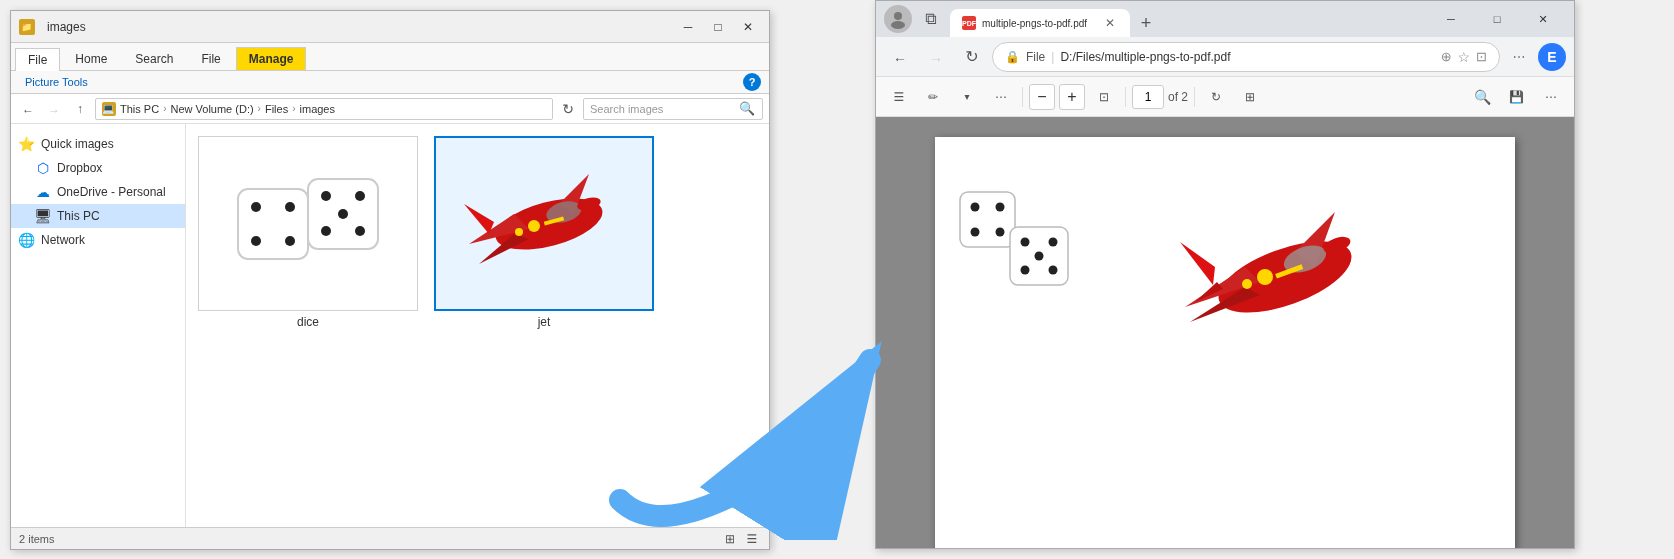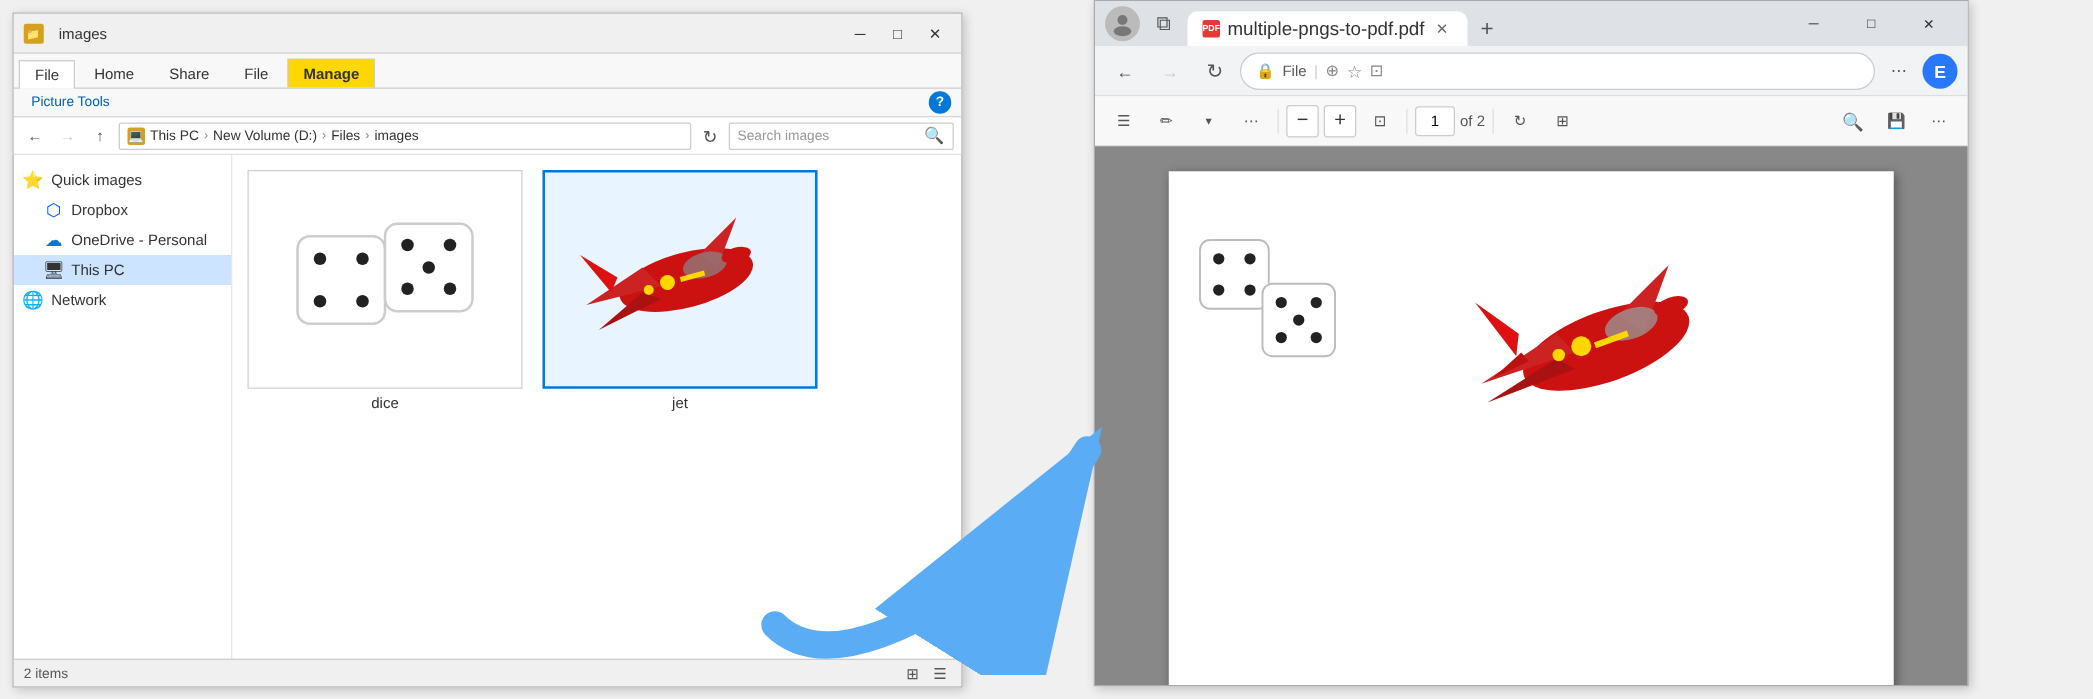--- a/index.html
+++ b/index.html
@@ -338,21 +338,21 @@
       border-radius: 2px;
       display: flex; align-items: center; justify-content: center;
       font-size: 8px; color: white; font-weight: bold;
       flex-shrink: 0;
     }
     .browser-tab .tab-label {
       flex: 1;
       white-space: nowrap;
       overflow: hidden;
       text-overflow: ellipsis;
-      font-size: 15px;
+      font-size: 10px;
     }
     .tab-close {
       width: 16px; height: 16px;
       border: none; background: transparent;
       cursor: pointer;
       color: #666;
       font-size: 12px;
       display: flex; align-items: center; justify-content: center;
       border-radius: 50%;
     }
@@ -548,21 +548,21 @@
     <span class="title-text">images</span>
     <button class="win-btn">─</button>
     <button class="win-btn">□</button>
     <button class="win-btn close">✕</button>
   </div>
 
   <div class="ribbon">
     <div class="ribbon-tabs">
       <div class="ribbon-tab active">File</div>
       <div class="ribbon-tab">Home</div>
-      <div class="ribbon-tab">Share</div>
+      <div class="ribbon-tab">Search</div>
       <div class="ribbon-tab">File</div>
       <div class="ribbon-tab manage">Manage</div>
     </div>
     <div class="ribbon-sub-tabs">
       <span class="ribbon-sub-tab picture-tools">Picture Tools</span>
       <div class="ribbon-help">?</div>
     </div>
   </div>
 
   <div class="address-bar">
@@ -719,20 +719,21 @@
 
   <div class="browser-toolbar">
     <button class="browser-nav-btn">←</button>
     <button class="browser-nav-btn" disabled="">→</button>
     <button class="browser-refresh">↻</button>
 
     <div class="address-bar-browser">
       <span class="lock-icon">🔒</span>
       <span style="color:#555; font-size:12px;">File</span>
       <span style="color:#ccc;">|</span>
+      <span class="addr-text">D:/Files/multiple-pngs-to-pdf.pdf</span>
       <span style="color:#888; font-size:13px;">⊕</span>
       <span style="color:#888; font-size:14px;">☆</span>
       <span style="color:#888; font-size:13px;">⊡</span>
     </div>
 
     <div class="browser-action-btns">
       <button class="browser-action-btn">⋯</button>
     </div>
     <div class="browser-user-icon" style="background: #2979ff; color: white; font-size:14px; font-weight:bold;">E</div>
   </div>

